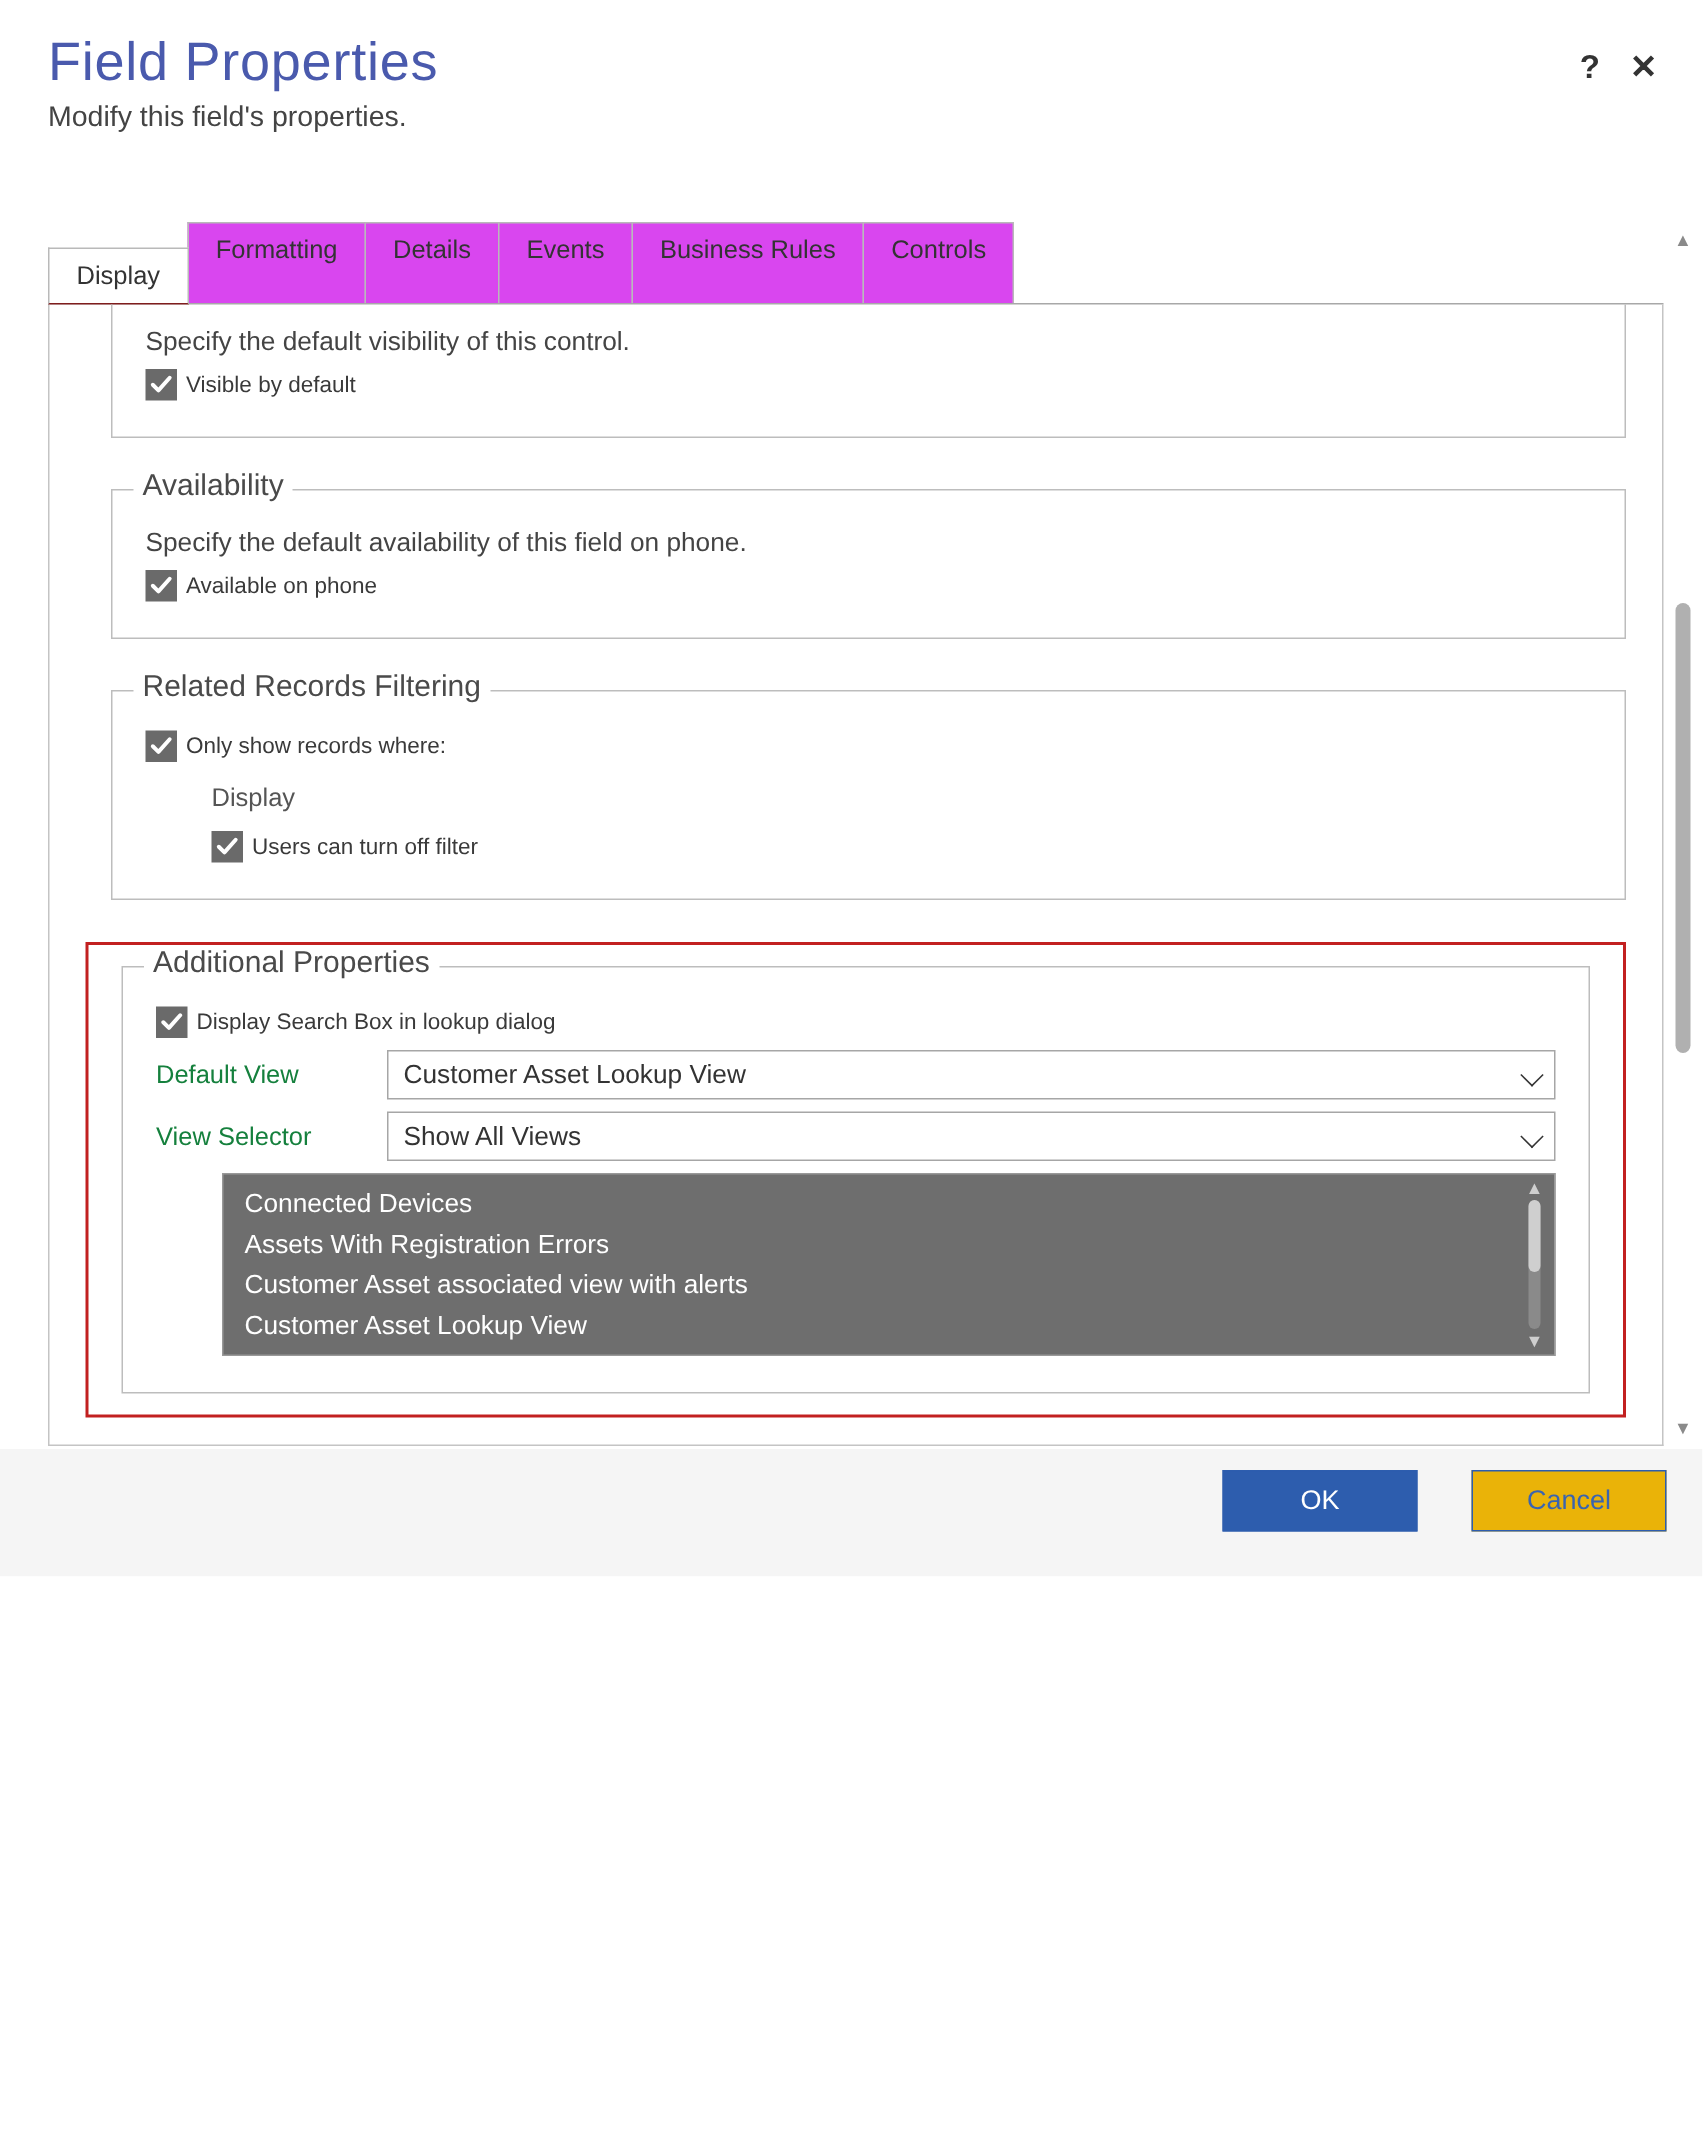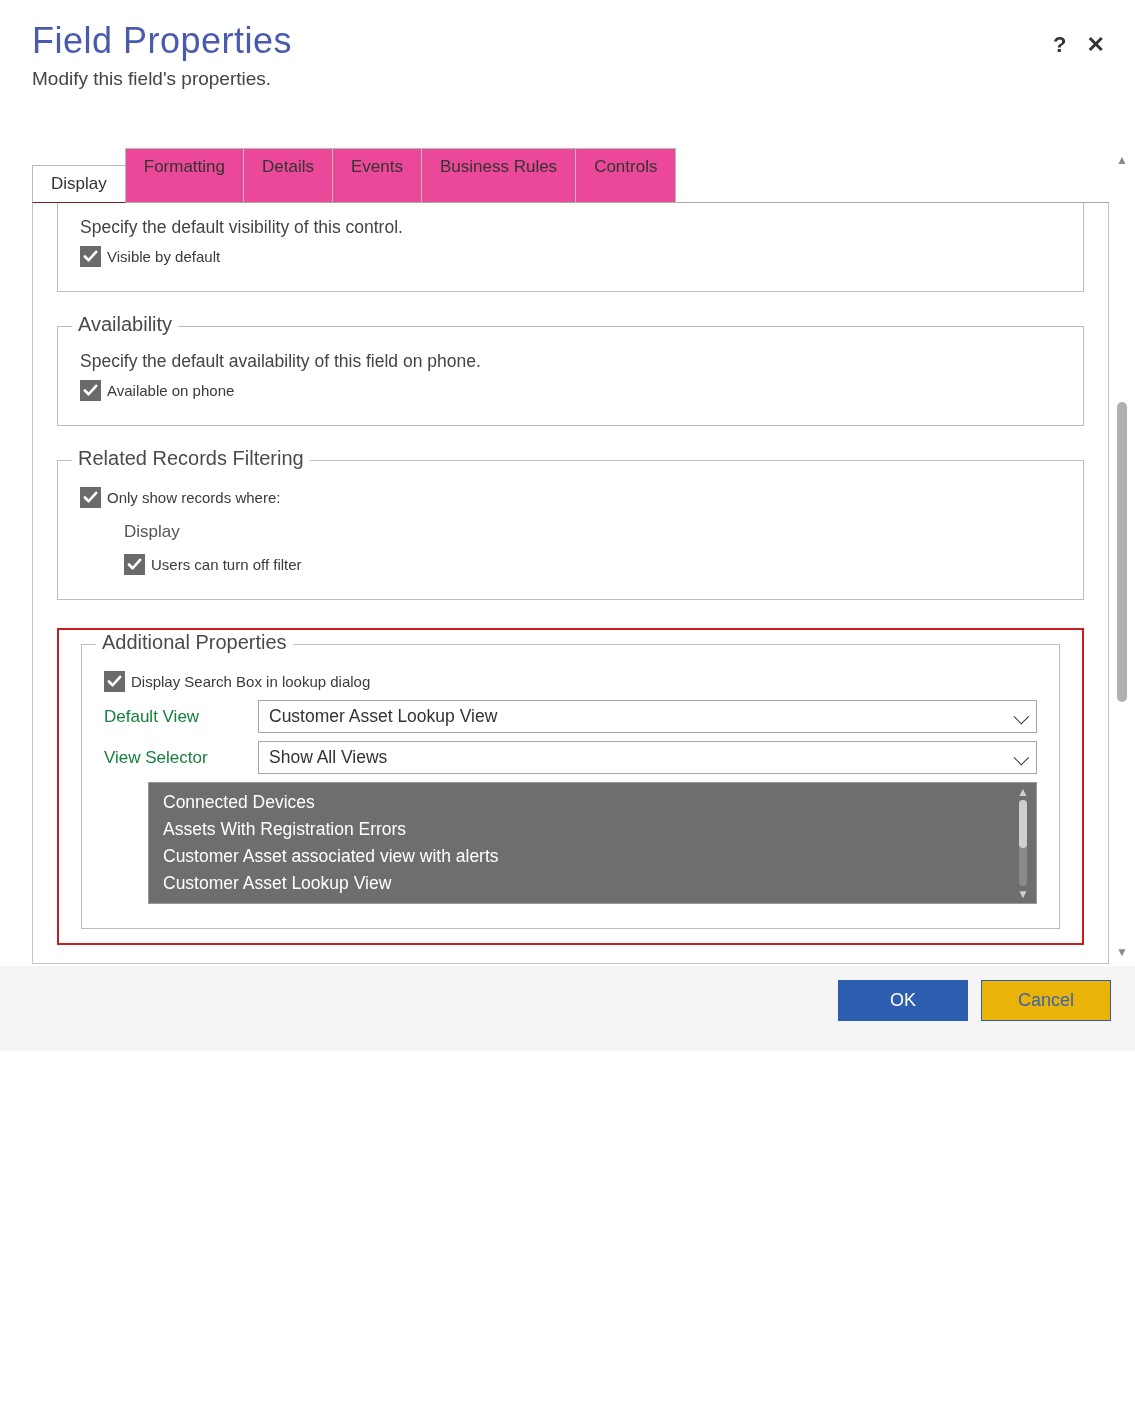--- a/index.html
+++ b/index.html
@@ -42,21 +42,21 @@
 }
 .main-col { flex: 1; min-width: 0; }
 .tabs {
   display: flex;
   border-bottom: 1px solid #a8a8a8;
 }
 .tab {
   padding: 8px 18px;
   border: 1px solid #b9b9b9;
   border-bottom: none;
-  background: #ec4899;
+  background: #d946ef;
   color: #333;
   cursor: pointer;
   margin-right: -1px;
   font-size: 17px;
 }
 .tab.active {
   background: #fff;
   position: relative;
   top: 1px;
   border-bottom: 1px solid #7f1d1d;
@@ -66,21 +66,21 @@
   border-left: 1px solid #c4c4c4;
   border-right: 1px solid #c4c4c4;
   border-bottom: 1px solid #c4c4c4;
   padding: 0 0 18px 0;
 }
 .panel-scroll {
   padding: 0 24px 0 24px;
 }
 .section-group {
   border: 1px solid #bdbdbd;
-  margin: 34px 0 0 0;
+  margin: 34px 0 0 17px;
   padding: 18px 22px 24px 22px;
   position: relative;
 }
 .section-group.first { margin-top: 0; border-top: none; padding-top: 8px; }
 .section-group legend, .section-title {
   position: absolute;
   top: -14px;
   left: 14px;
   background: #fff;
   padding: 0 6px;
@@ -187,21 +187,21 @@
   right: 0;
   height: 300px;
   background: #b0b0b0;
   border-radius: 5px;
 }
 .footer {
   background: #f5f5f5;
   padding: 14px 24px 30px 0;
   display: flex;
   justify-content: flex-end;
-  gap: 13px;
+  gap: 36px;
   margin-top: 2px;
 }
 .btn {
   min-width: 130px;
   padding: 9px 0;
   text-align: center;
   font-size: 18px;
   cursor: pointer;
 }
 .btn.primary { background: #2d5dae; color: #fff; border: 1px solid #2d5dae; }

